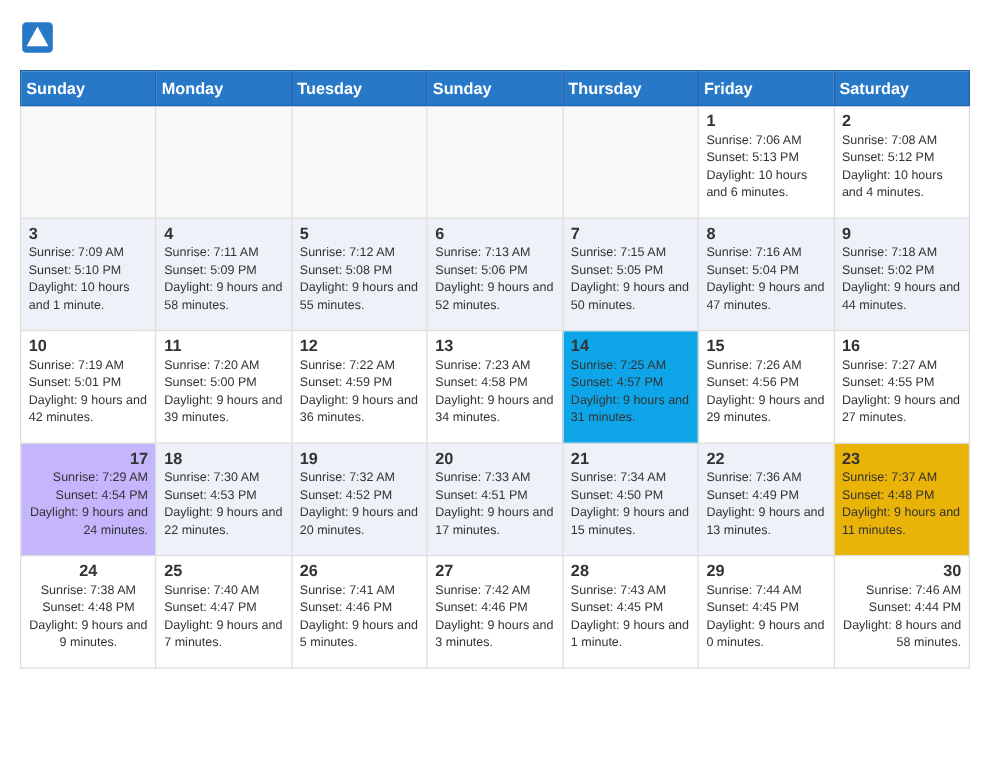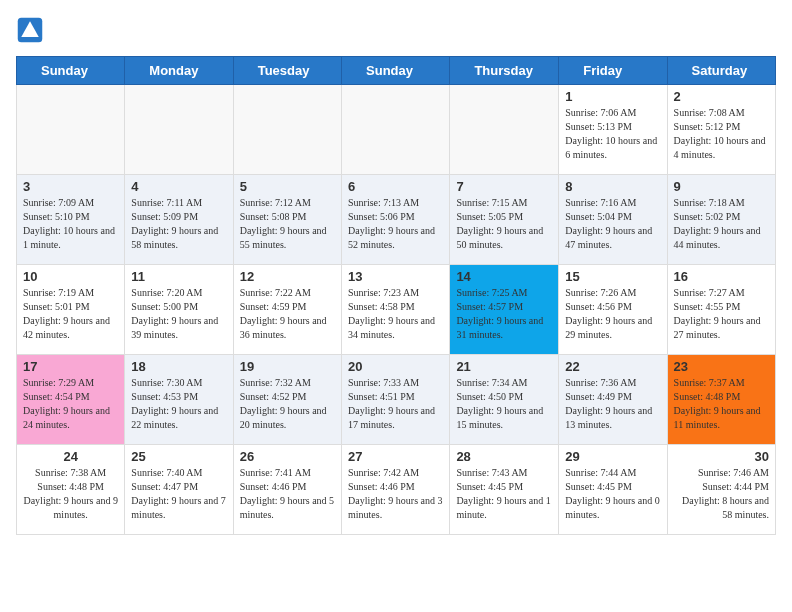--- a/index.html
+++ b/index.html
@@ -33,21 +33,21 @@
     .calendar {
       width: 100%;
       border-collapse: collapse;
       border: 1px solid #ccc;
     }
     .calendar th {
       background-color: #2878c8;
       color: #fff;
       font-size: 13px;
       font-weight: bold;
-      padding: 6px 24px;
+      padding: 6px 4px;
       text-align: left;
       border: 1px solid #2060a8;
     }
     .calendar td {
       width: 107px;
       vertical-align: top;
       padding: 4px 6px;
       border: 1px solid #ddd;
       font-size: 10.5px;
       color: #333;
@@ -64,21 +64,20 @@
     .day-number {
       font-size: 13px;
       font-weight: bold;
       display: block;
       margin-bottom: 2px;
     }
     .day-info {
       font-size: 10px;
       line-height: 1.4;
       color: #333;
-      font-family: Liberation Serif, serif;
     }
     .calendar tbody tr:nth-child(even) td {
       background-color: #f0f4fa;
     }
     .calendar tbody tr:nth-child(odd) td {
       background-color: #fff;
     }
     .calendar td.empty {
       background-color: inherit;
     }
@@ -185,21 +184,21 @@
         <td style="background-color: rgb(255, 255, 255);">
           <span class="day-number">15</span>
           <div class="day-info">Sunrise: 7:26 AM<br>Sunset: 4:56 PM<br>Daylight: 9 hours and 29 minutes.</div>
         </td>
         <td style="background-color: rgb(255, 255, 255);">
           <span class="day-number">16</span>
           <div class="day-info">Sunrise: 7:27 AM<br>Sunset: 4:55 PM<br>Daylight: 9 hours and 27 minutes.</div>
         </td>
       </tr>
       <tr>
-        <td style="background-color: #f9a8d4;">
+        <td style="background-color: #c4b5fd; text-align: right;">
           <span class="day-number">17</span>
           <div class="day-info">Sunrise: 7:29 AM<br>Sunset: 4:54 PM<br>Daylight: 9 hours and 24 minutes.</div>
         </td>
         <td style="background-color: rgb(238, 242, 248);">
           <span class="day-number">18</span>
           <div class="day-info">Sunrise: 7:30 AM<br>Sunset: 4:53 PM<br>Daylight: 9 hours and 22 minutes.</div>
         </td>
         <td style="background-color: rgb(238, 242, 248);">
           <span class="day-number">19</span>
           <div class="day-info">Sunrise: 7:32 AM<br>Sunset: 4:52 PM<br>Daylight: 9 hours and 20 minutes.</div>
@@ -209,21 +208,21 @@
           <div class="day-info">Sunrise: 7:33 AM<br>Sunset: 4:51 PM<br>Daylight: 9 hours and 17 minutes.</div>
         </td>
         <td style="background-color: rgb(238, 242, 248);">
           <span class="day-number">21</span>
           <div class="day-info">Sunrise: 7:34 AM<br>Sunset: 4:50 PM<br>Daylight: 9 hours and 15 minutes.</div>
         </td>
         <td style="background-color: rgb(238, 242, 248);">
           <span class="day-number">22</span>
           <div class="day-info">Sunrise: 7:36 AM<br>Sunset: 4:49 PM<br>Daylight: 9 hours and 13 minutes.</div>
         </td>
-        <td style="background-color: #f97316;">
+        <td style="background-color: #eab308;">
           <span class="day-number">23</span>
           <div class="day-info">Sunrise: 7:37 AM<br>Sunset: 4:48 PM<br>Daylight: 9 hours and 11 minutes.</div>
         </td>
       </tr>
       <tr>
         <td style="background-color: rgb(255, 255, 255); text-align: center;">
           <span class="day-number">24</span>
           <div class="day-info">Sunrise: 7:38 AM<br>Sunset: 4:48 PM<br>Daylight: 9 hours and 9 minutes.</div>
         </td>
         <td style="background-color: rgb(255, 255, 255);">

